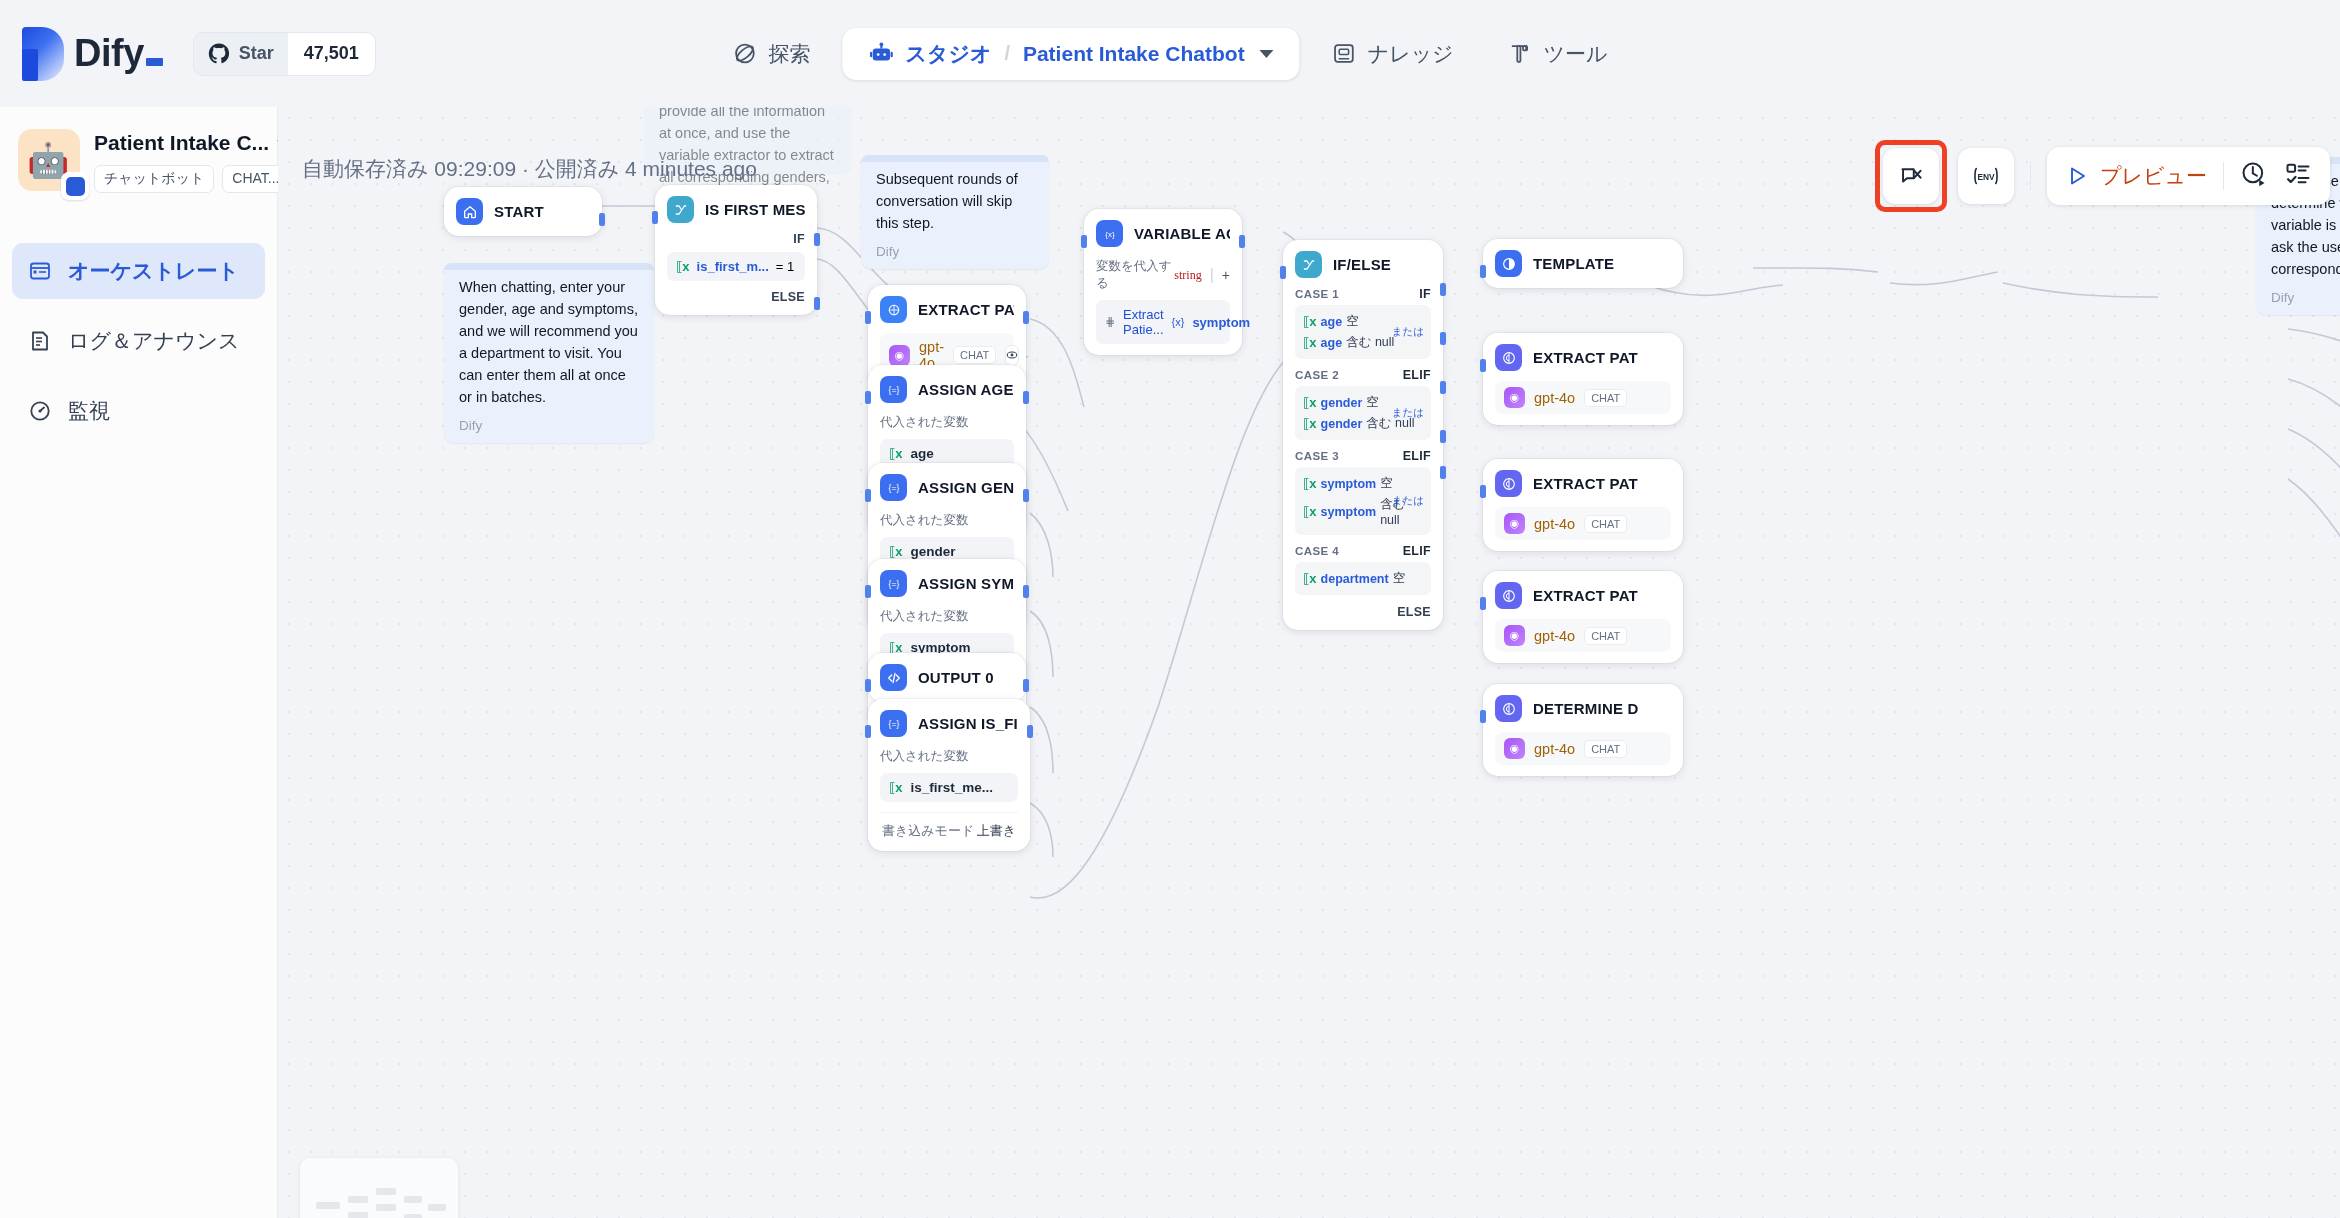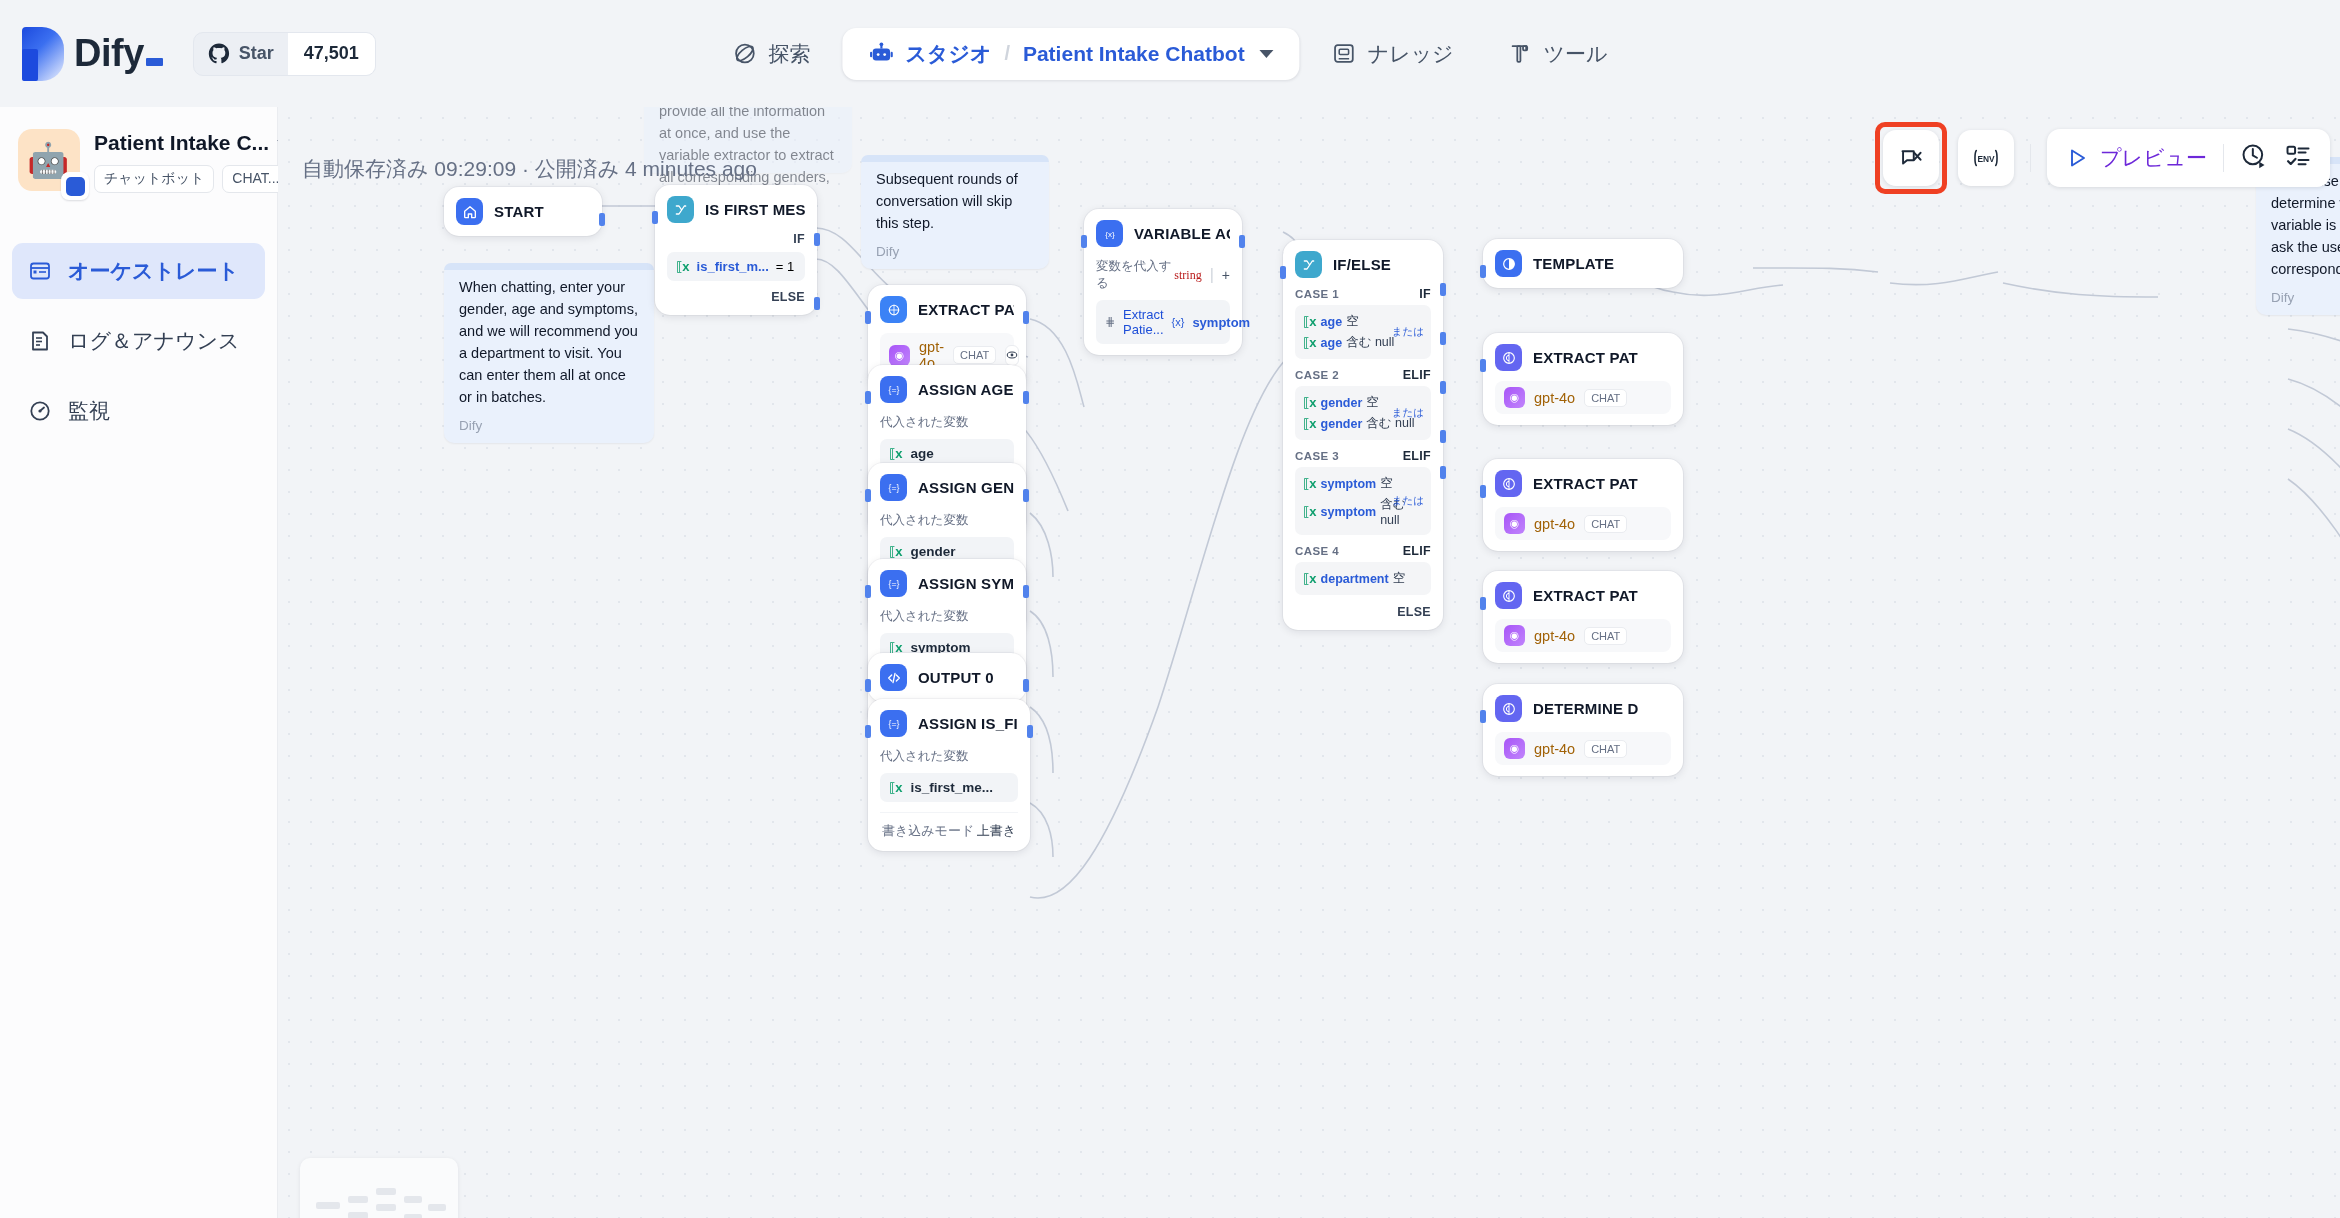--- a/index.html
+++ b/index.html
@@ -117,33 +117,33 @@
     background-image: radial-gradient(#dfe3ea 1.4px, transparent 1.4px);
     background-size: 22px 22px;
     opacity: .85;
   }
   .autosave {
     position:absolute; left: 24px; top: 48px; font-size: 21px; color: #667085;
     white-space: nowrap; z-index: 40;
   }
 
   .toolbar {
-    position:absolute; right: 10px; top: 20px; display:flex; align-items:center; gap: 16px; z-index: 60;
+    position:absolute; right: 10px; top: 38px; display:flex; align-items:center; gap: 16px; z-index: 60;
   }
   .tb-btn {
     width: 56px; height: 56px; border-radius: 13px; background: #fff;
     box-shadow: 0 1px 4px rgba(16,24,40,.12); display:flex;
     align-items:center; justify-content:center; cursor:pointer;
   }
   .tb-highlight { outline: 5px solid #ef4023; border-radius: 5px; padding: 3px; }
   .tb-group {
     height: 58px; background: #fff; border-radius: 13px; display:flex; align-items:center;
     box-shadow: 0 1px 4px rgba(16,24,40,.12); padding: 0 18px; gap: 16px; cursor:pointer;
   }
-  .tb-preview { display:flex; align-items:center; gap: 11px; color: #6d28d9; font-size: 21px; font-weight: 500; }
+  .tb-preview { display:flex; align-items:center; gap: 11px; color: #c2410c; font-size: 21px; font-weight: 500; }
   .vline { width: 1px; height: 28px; background: #e4e7ec; }
 
   
   .note {
     position:absolute; background: #eaf1fc; border-radius: 10px;
     padding: 13px 15px 10px 15px; z-index: 5;
     box-shadow: 0 1px 2px rgba(16,24,40,.06);
   }
   .note::before {
     content:''; position:absolute; left:0; right:0; top:0; height: 7px;

